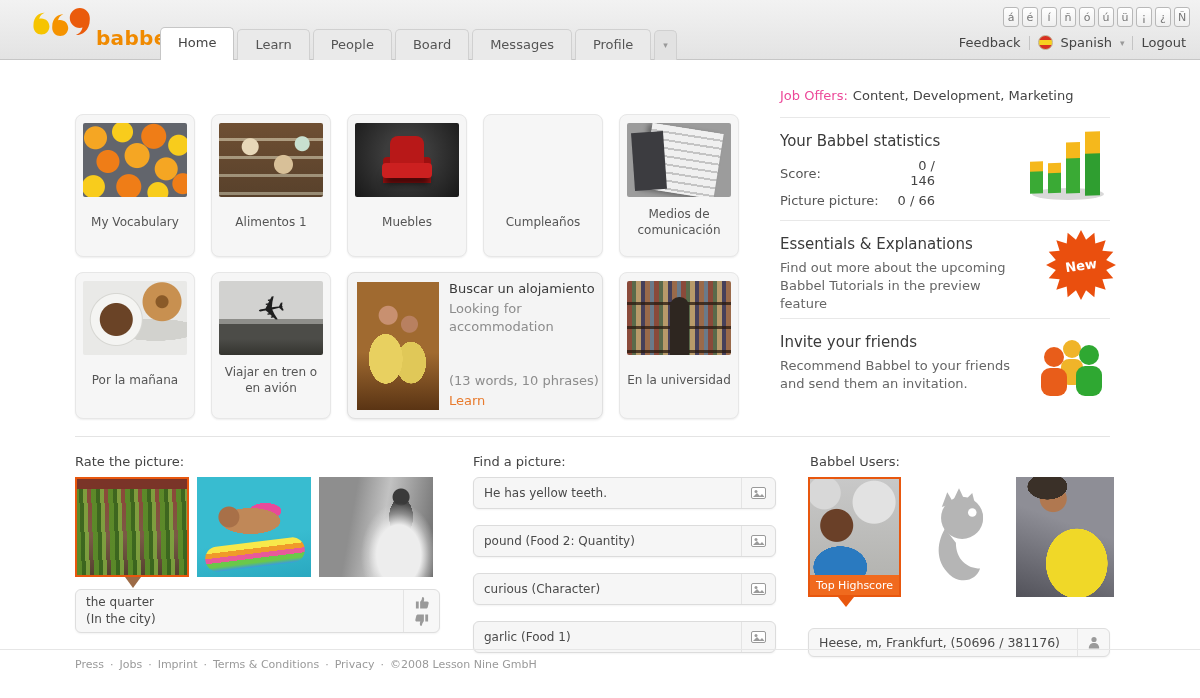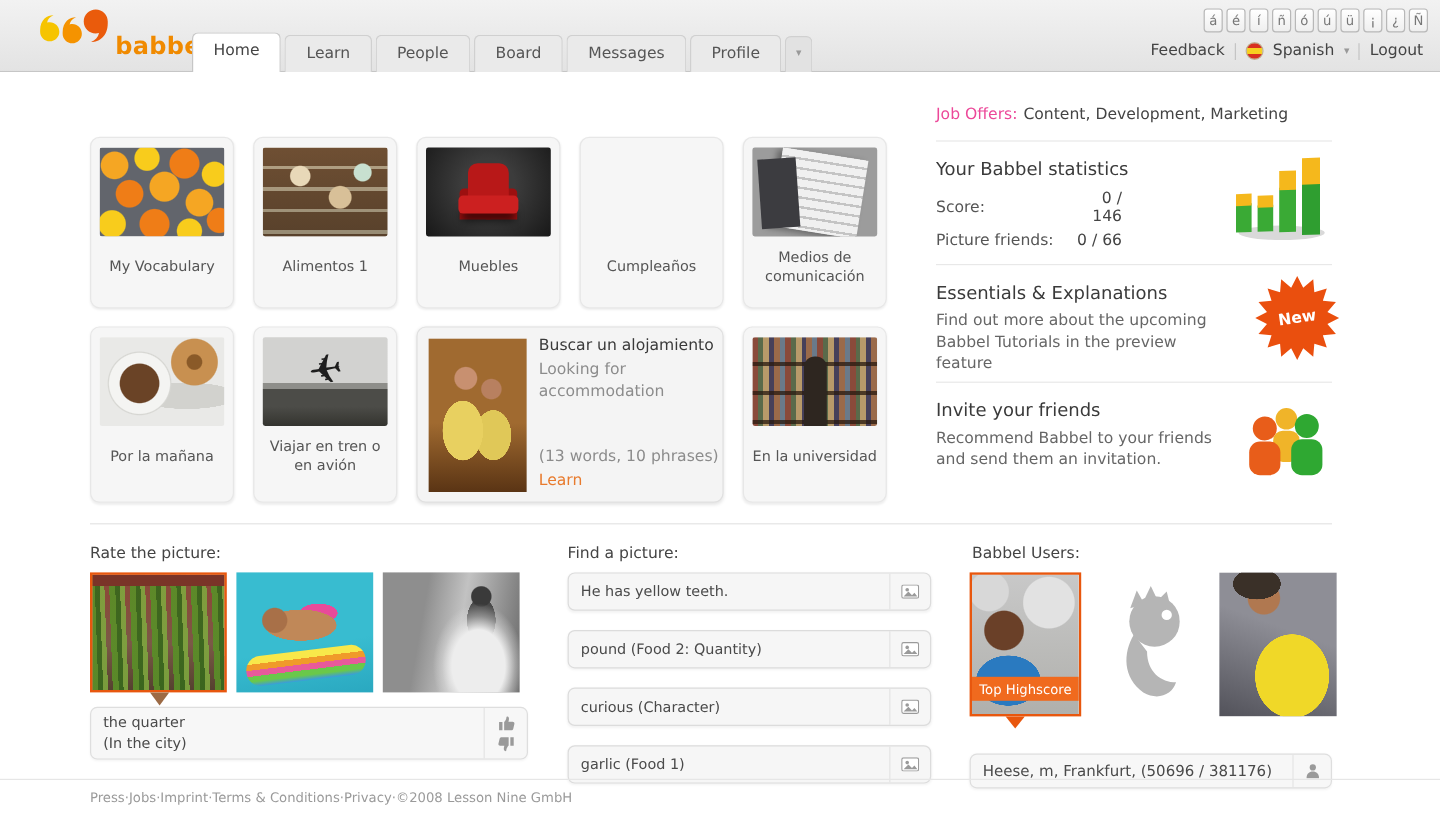--- a/index.html
+++ b/index.html
@@ -124,32 +124,32 @@
   .find-text { flex:1; padding-left:10px; font-size:12px; color:#4a4a4a; display:flex; align-items:center; }
   .find-btn { width:34px; border-left:1px solid #e4e4e4; display:flex; align-items:center; justify-content:center; }
 
   .user-pics { position:absolute; left:808px; top:477px; display:flex; gap:7px; }
   .user-frame { position:relative; flex:none; overflow:hidden; }
   .user-1 { width:93px; height:120px; border:2px solid #e8570e; }
   .user-2 { width:101px; height:120px; background:#fff; display:flex; align-items:center; justify-content:center; }
   .user-3 { width:98px; height:120px; }
   .fill { width:100%; height:100%; }
   .hs-badge {
-    position:absolute; left:0; right:0; bottom:11px; height:20px; background:#f06a1e;
+    position:absolute; left:0; right:0; bottom:0; height:20px; background:#f06a1e;
     color:#fff; font-size:11px; display:flex; align-items:center; justify-content:center;
   }
   .users-tail { position:absolute; left:838px; top:597px; width:0; height:0;
     border-left:8px solid transparent; border-right:8px solid transparent; border-top:10px solid #e8570e; }
   .users-caption { left:808px; top:628px; width:302px; height:29px; }
   .users-caption .cap-text { font-size:12.5px; }
   .users-caption .cap-actions { width:32px; justify-content:center; }
 
   
   .footer-div { position:absolute; left:0; top:649px; width:1200px; border-top:1px solid #e6e6e6; }
-  .footer { position:absolute; left:75px; top:658px; font-size:11px; color:#9a9a9a; display:flex; align-items:center; }
+  .footer { position:absolute; left:75px; top:658px; font-size:11px; color:#9a9a9a; display:flex; gap:6px; align-items:center; }
   .footer a { color:#9a9a9a; text-decoration:none; }
 
   
   .t-vocab { background-color:#62656c; background-image:
     radial-gradient(circle at 12% 20%, #f5a623 0 11px, transparent 12px),
     radial-gradient(circle at 38% 12%, #f8cc1c 0 10px, transparent 11px),
     radial-gradient(circle at 68% 18%, #ef7d17 0 12px, transparent 13px),
     radial-gradient(circle at 92% 30%, #f8cc1c 0 10px, transparent 11px),
     radial-gradient(circle at 24% 52%, #ef7d17 0 11px, transparent 12px),
     radial-gradient(circle at 52% 44%, #f5a623 0 12px, transparent 13px),
@@ -359,21 +359,21 @@
   <div class="sb-div" style="top:117px;"></div>
 
   <div class="sb-title" style="top:132px;">Your Babbel statistics</div>
   <table class="stats-table">
     <tbody>
         <tr>
       <td class="lbl">Score:</td>
       <td class="val">0 / 146</td>
     </tr>
     <tr>
-      <td class="lbl">Picture friends:</td>
+      <td class="lbl">Picture picture:</td>
       <td class="val">0 / 66</td>
     </tr>
   </tbody>
     </table>
   <div class="chart-icon">
     <svg width="84" height="74" viewBox="0 0 84 74">
       <ellipse cx="44" cy="66" rx="36" ry="6" fill="#d9d9d9"></ellipse>
       <g transform="skewY(-2)">
         <rect x="6" y="42" width="13" height="24" fill="#3aaa35"></rect>
         <rect x="6" y="34" width="13" height="10" fill="#f5b81c"></rect>

